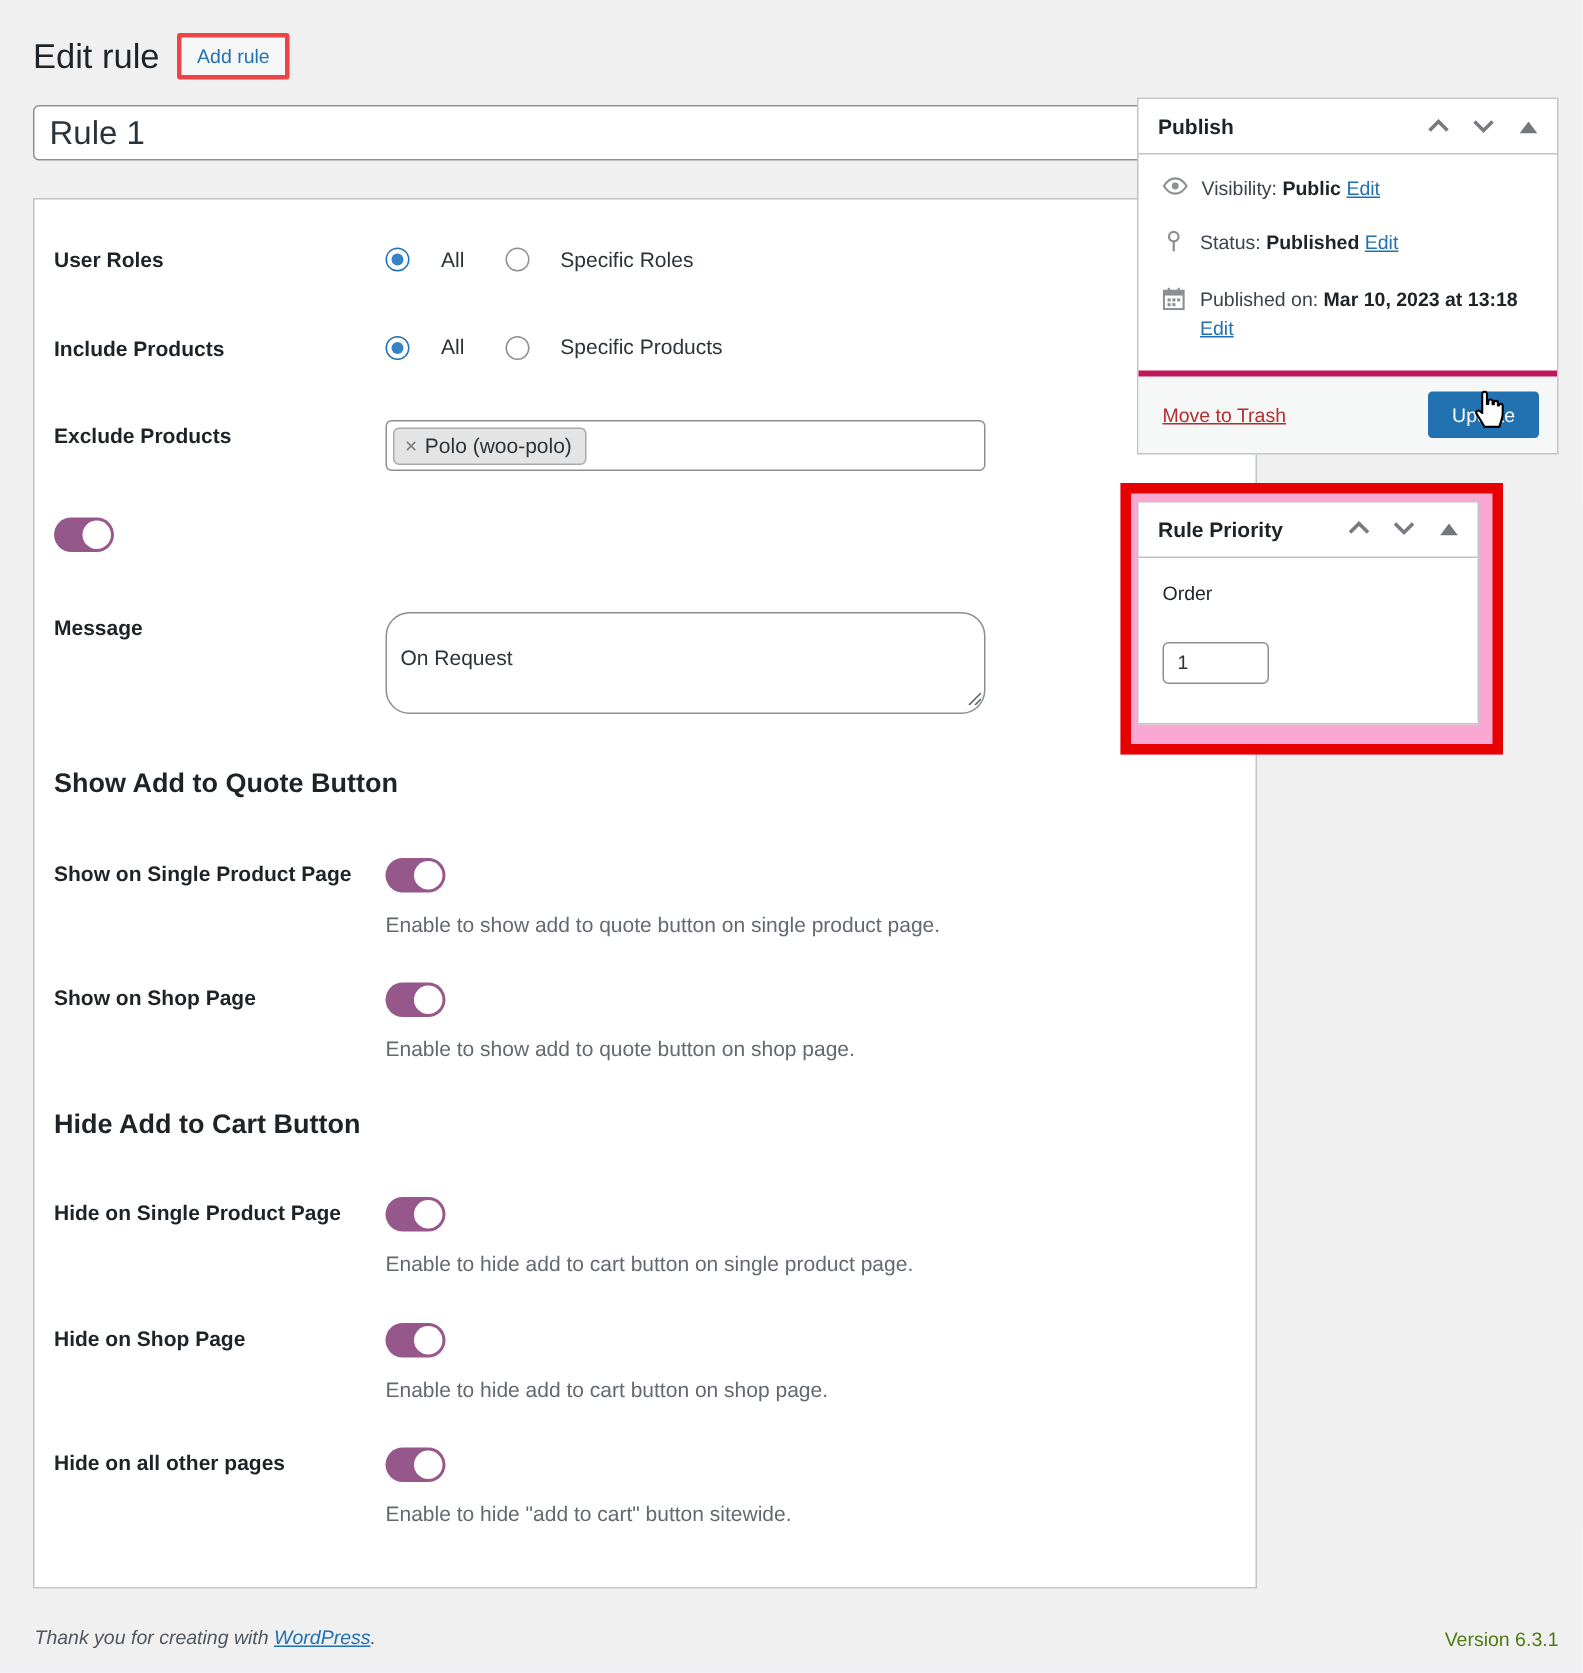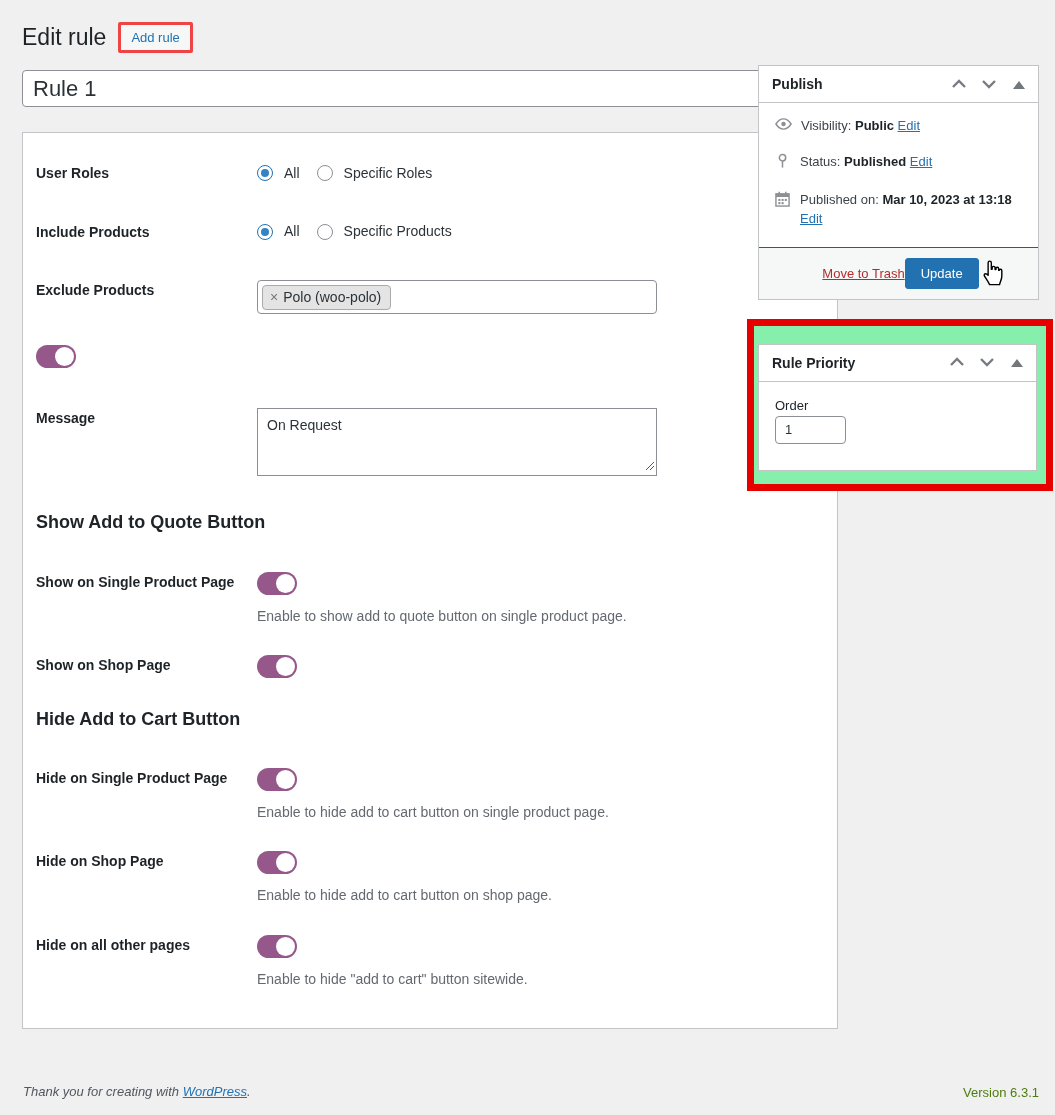--- a/index.html
+++ b/index.html
@@ -25,56 +25,56 @@
   .inside { padding:30px 14px 10px 13px; font-size:14px; color:#1d2327; }
   .form-row { display:flex; }
   .row-label { width:221px; flex:0 0 221px; font-weight:700; color:#1d2327; padding-top:1px; line-height:1.4; }
   .row-control { flex:1; }
   .mb-radio { margin-bottom:38px; }
   .mb-exclude { margin-bottom:31px; }
   .mb-toggleonly { margin-bottom:40px; }
   .mb-message { margin-bottom:32px; }
   .mb-toggledesc { margin-bottom:30px; }
 
-  .radio-group { display:flex; align-items:center; gap:11px; line-height:1.4; color:#2c3338; }
+  .radio-group { display:flex; align-items:center; gap:21px; line-height:1.4; color:#2c3338; }
   .radio { width:16px; height:16px; border-radius:50%; background:#fff; display:inline-block; flex:0 0 16px; }
   .radio.unchecked { border:1px solid #8c8f94; }
   .radio.checked { border:1px solid #2271b1; position:relative; }
   .radio.checked::after { content:""; position:absolute; left:3px; top:3px; width:8px; height:8px; border-radius:50%; background:#3582c4; }
   .radio-label { margin-right:6px; }
 
   .select2-box { width:400px; min-height:34px; border:1px solid #8c8f94; border-radius:4px; background:#fff; padding:2px 4px; display:flex; align-items:center; }
   .select2-tag { display:inline-flex; align-items:center; gap:5px; background:#e4e4e4; border:1px solid #aaaaaa; border-radius:4px; padding:3px 9px 4px 7px; font-size:14px; color:#2c3338; }
   .select2-tag .remove-x { color:#777; font-size:14px; cursor:pointer; }
 
   .toggle { width:40px; height:23px; border-radius:12px; position:relative; cursor:pointer; }
   .toggle.on { background:#96588a; }
   .toggle.on::after { content:""; position:absolute; top:2px; right:2px; width:19px; height:19px; border-radius:50%; background:#fff; }
 
-  .msg-textarea { width:400px; height:68px; border:1px solid #8c8f94; border-radius:0; font-family:inherit; font-size:14px; color:#2c3338; padding:8px 9px; resize:none; outline:none; }
+  .msg-textarea { width:400px; height:68px; border:1px solid #8c8f94; border-radius:16px; font-family:inherit; font-size:14px; color:#2c3338; padding:21px 9px; resize:none; outline:none; }
   .textarea-wrap { position:relative; width:400px; }
   .resize-grip { position:absolute; right:3px; bottom:6px; pointer-events:none; }
 
   .section-heading { font-size:18px; font-weight:600; color:#1d2327; margin:0 0 37px 0; line-height:1.3; }
   .toggle-desc { margin-top:12px; font-size:14px; color:#646970; line-height:1.3; }
 
   
   .content-right { position:absolute; left:758px; top:65px; width:281px; }
   .publish-inside { padding:6px 0 10px 0; font-size:13px; color:#3c434a; }
   .misc-row { display:flex; align-items:flex-start; gap:9px; padding:8px 12px 9px 16px; line-height:1.4; }
   .misc-row .dashicon { flex:0 0 16px; margin-top:0px; }
   .misc-strong { font-weight:700; color:#1d2327; }
   .edit-link { color:#2271b1; text-decoration:underline; cursor:pointer; }
-  .major-actions { border-top:1px solid #be185d; background:#f6f7f7; padding:10px 12px 10px 16px; display:flex; justify-content:center; align-items:center; }
+  .major-actions { border-top:4px solid #be185d; background:#f6f7f7; padding:10px 12px 10px 16px; display:flex; justify-content:space-between; align-items:center; }
   .trash-link { color:#b32d2e; font-size:13px; text-decoration:underline; cursor:pointer; }
   .update-btn { background:#2271b1; border:1px solid #2271b1; color:#fff; font-size:13px; font-family:inherit; padding:7px 15px; border-radius:3px; cursor:pointer; }
 
-  .red-highlight { position:relative; left:-11px; width:306px; margin-top:19px; border:7px solid #e60000; background:#86efac; padding:18px 9px 13px 4px; }
+  .red-highlight { position:relative; left:-11px; width:255px; margin-top:19px; border:7px solid #e60000; background:#f9a8d4; padding:5px 9px 13px 4px; }
   .priority-inside { padding:16px 12px 26px 16px; }
-  .order-label { font-size:13px; color:#1d2327; margin-bottom:3px; }
+  .order-label { font-size:13px; color:#1d2327; margin-bottom:25px; }
   .order-input { width:71px; height:28px; border:1px solid #8c8f94; border-radius:4px; font-family:inherit; font-size:13px; color:#2c3338; padding:0 9px; outline:none; }
 
   
   .footer-left { position:absolute; left:23px; top:1084px; font-size:13px; font-style:italic; color:#50575e; }
   .footer-left a { color:#2271b1; text-decoration:underline; cursor:pointer; }
   .footer-right { position:absolute; right:16px; top:1085px; font-size:13px; color:#4d7c0f; }
 
   .cursor-pointer-icon { position:absolute; left:980px; top:256px; z-index:20; }
 </style>
 </head>
@@ -152,20 +152,21 @@
           <div class="row-control">
             <div class="toggle on"></div>
             <div class="toggle-desc">Enable to show add to quote button on single product page.</div>
           </div>
         </div>
 
         <div class="form-row mb-toggledesc">
           <div class="row-label">Show on Shop Page</div>
           <div class="row-control">
             <div class="toggle on"></div>
+            <div class="toggle-desc">Enable to show add to quote button on shop page.</div>
           </div>
         </div>
 
         <h2 class="section-heading">Hide Add to Cart Button</h2>
 
         <div class="form-row mb-toggledesc">
           <div class="row-label">Hide on Single Product Page</div>
           <div class="row-control">
             <div class="toggle on"></div>
             <div class="toggle-desc">Enable to hide add to cart button on single product page.</div>

